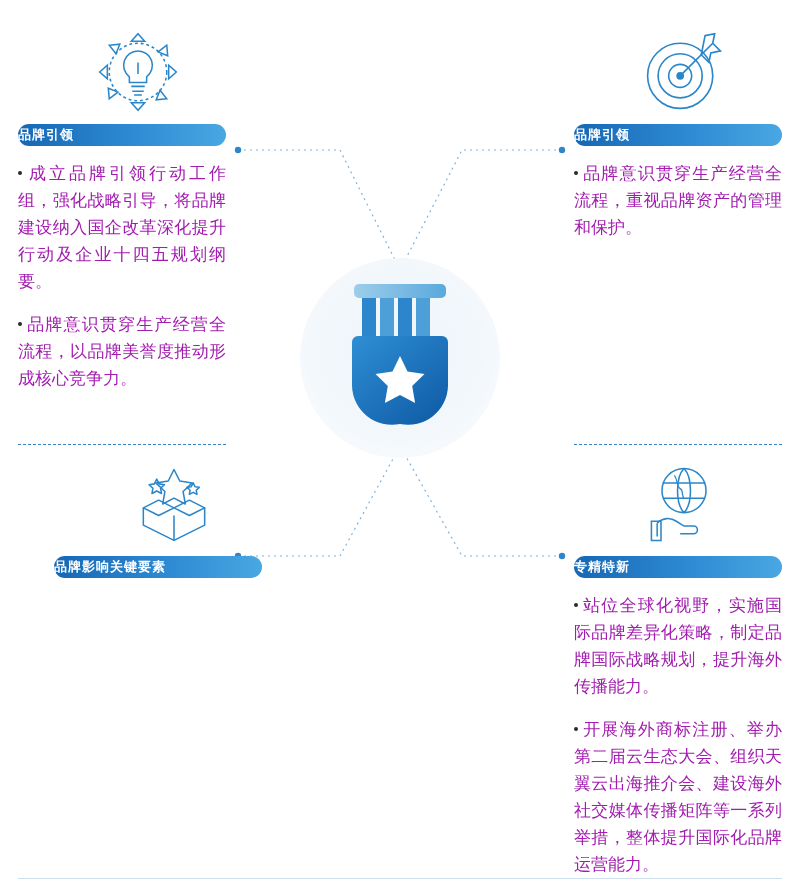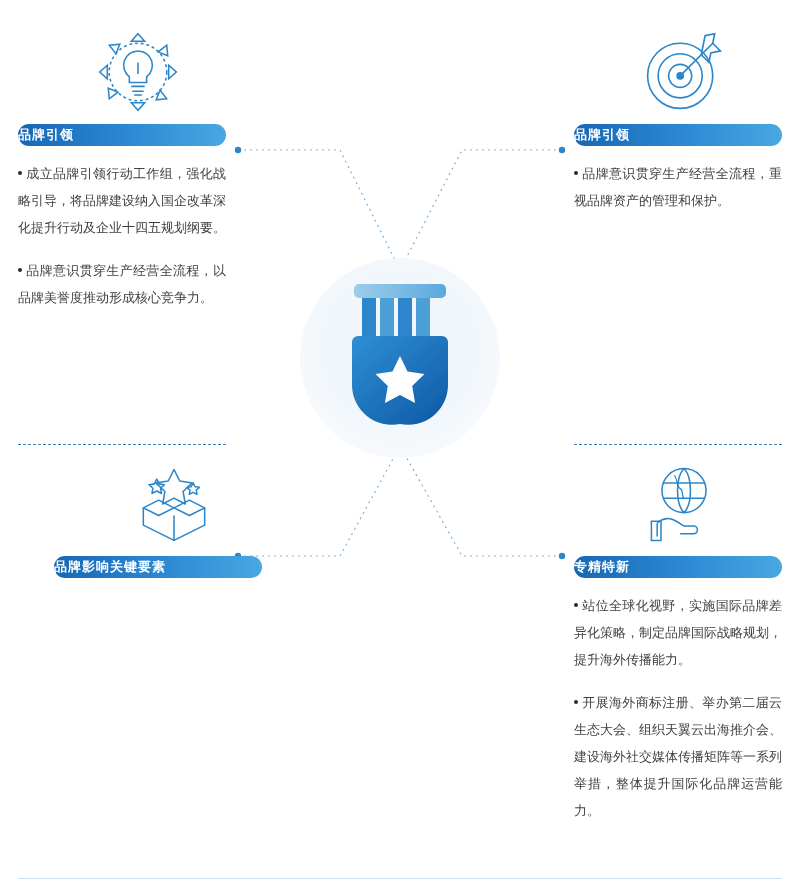--- a/index.html
+++ b/index.html
@@ -74,23 +74,23 @@
     color: #ffffff;
     font-size: 13px;
     letter-spacing: 1px;
     display: flex;
     align-items: center;
     font-weight: bold;
   }
 
   .body-text {
     margin-top: 14px;
-    font-size: 13px;
+    font-size: 17px;
     line-height: 27px;
-    color: #404040;
+    color: #a21caf;
     text-align: justify;
     text-justify: inter-ideograph;
   }
   .body-text p {
     margin: 0 0 16px 0;
   }
   .body-text p:last-child { margin-bottom: 0; }
   .bullet-dot {
     display: inline-block;
     width: 4px;

